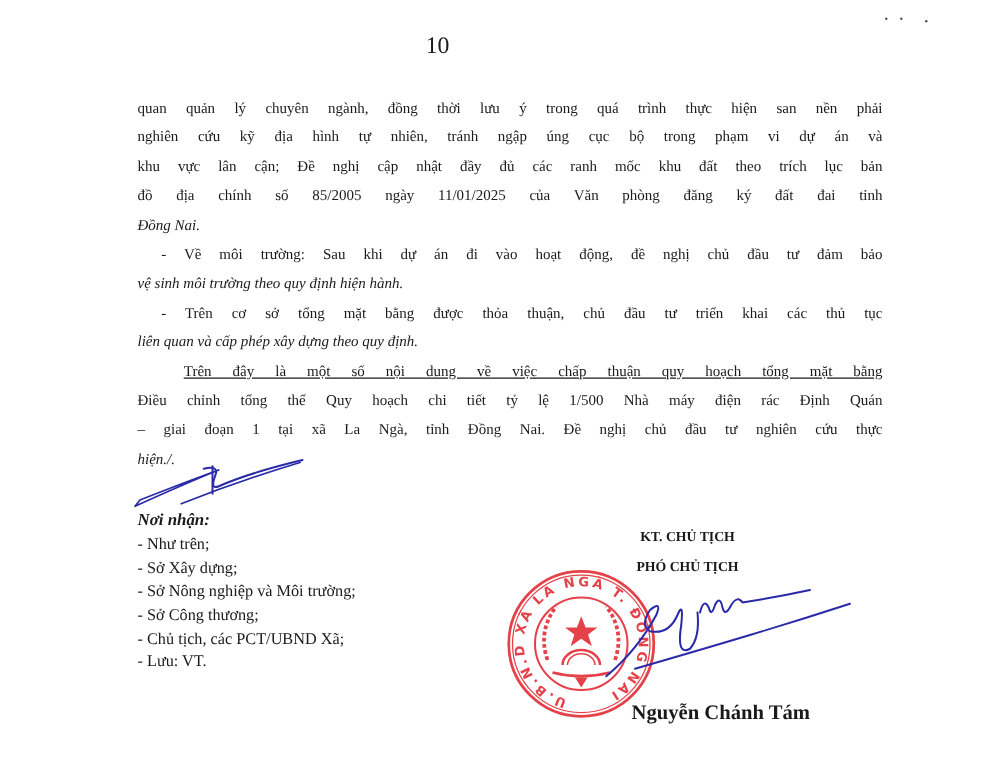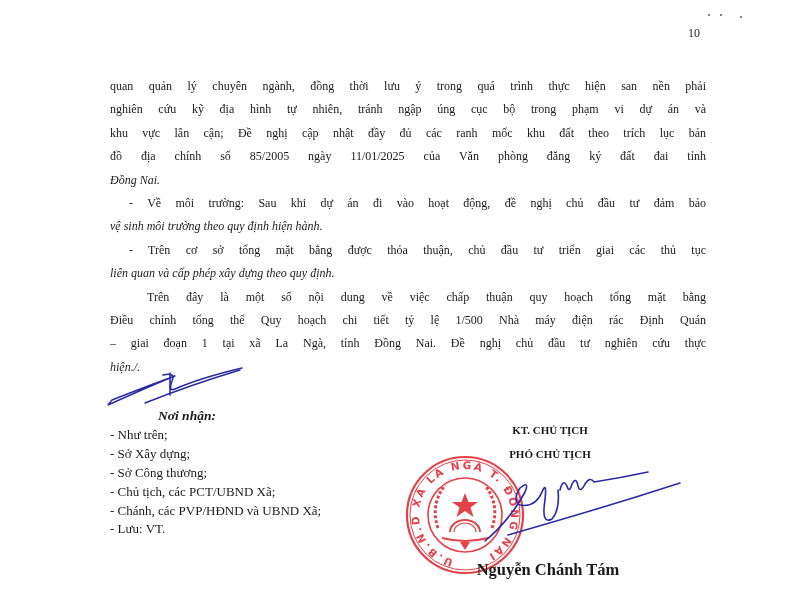--- a/index.html
+++ b/index.html
@@ -1,30 +1,30 @@
 <!DOCTYPE html>
 <html><head>
 <meta charset="utf-8">
 <style>
   html, body { margin:0; padding:0; background:#ffffff; }
   body { width:789px; height:613px; position:relative; overflow:hidden;
          font-family:"Liberation Serif", "DejaVu Serif", serif; color:#1a1a1a; }
-  .page-number { position:absolute; top:26px; left:0; width:700px; text-align:right; font-size:12px; }
+  .page-number { position:absolute; top:26px; left:0; width:700px; text-align:center; font-size:19px; }
   .specks { position:absolute; top:12px; left:708px; width:40px; height:6px; }
   .specks i { position:absolute; width:2px; height:2px; background:#555; border-radius:1px; }
   .body-text { position:absolute; left:110px; top:75px; width:596px; font-size:12px; line-height:23.4px; }
   .line { display:block; white-space:nowrap; text-align:justify; text-align-last:justify; }
   .line.left { text-align-last:left;font-style:italic; }
   .indent-dash { padding-left:19px; }
-  .indent-para { padding-left:37px; }
+  .indent-para { padding-left:37px;text-decoration:underline; }
   .recipients { position:absolute; left:110px; top:407px; font-size:13px; line-height:18.9px; }
-  .recipients .title { font-weight:bold; font-style:italic; font-size:13.5px;margin-left:48px; }
+  .recipients .title { font-weight:bold; font-style:italic; font-size:13.5px; }
   .sign-block { position:absolute; left:440px; top:418px; width:220px; text-align:center;
                 font-weight:bold; font-size:11px; line-height:24px; }
-  .signer { position:absolute; left:448px; top:560px; width:200px; text-align:center;
+  .signer { position:absolute; left:448px; top:560px; width:200px; text-align:right;
             font-weight:bold; font-size:16.5px; }
   svg.overlay { position:absolute; left:0; top:0; pointer-events:none; }
 </style>
 </head>
 <body>
 
 <div class="page-number">10</div>
 <div class="specks">
   <i style="left:0;top:2px"></i>
     <i style="left:12px;top:2px"></i>
@@ -37,38 +37,38 @@
     <span class="line">nghiên cứu kỹ địa hình tự nhiên, tránh ngập úng cục bộ trong phạm vi dự án và</span>
     <span class="line">khu vực lân cận; Đề nghị cập nhật đầy đủ các ranh mốc khu đất theo trích lục bản</span>
     <span class="line">đồ địa chính số 85/2005 ngày 11/01/2025 của Văn phòng đăng ký đất đai tỉnh</span>
     <span class="line left">Đồng Nai.</span>
   </div>
   <div>
     <span class="line indent-dash">-  Về môi trường: Sau khi dự án đi vào hoạt động, đề nghị chủ đầu tư đảm bảo</span>
     <span class="line left">vệ sinh môi trường theo quy định hiện hành.</span>
   </div>
   <div>
-    <span class="line indent-dash">-  Trên cơ sở tổng mặt bằng được thỏa thuận, chủ đầu tư triển giai các thủ tục</span>
+    <span class="line indent-dash">-  Trên cơ sở tổng mặt bằng được thỏa thuận, chủ đầu tư triển khai các thủ tục</span>
     <span class="line left">liên quan và cấp phép xây dựng theo quy định.</span>
   </div>
   <div>
     <span class="line indent-para">Trên đây là một số nội dung về việc chấp thuận quy hoạch tổng mặt bằng</span>
     <span class="line">Điều chỉnh tổng thể Quy hoạch chi tiết tỷ lệ 1/500 Nhà máy điện rác Định Quán</span>
     <span class="line">– giai đoạn 1 tại xã La Ngà, tỉnh Đồng Nai. Đề nghị chủ đầu tư nghiên cứu thực</span>
     <span class="line left">hiện./.</span>
   </div>
 </div>
 
 <div class="recipients">
   <div class="title">Nơi nhận:</div>
   <div>- Như trên;</div>
   <div>- Sở Xây dựng;</div>
+  <div>- Sở Nông nghiệp và Môi trường;</div>
   <div>- Sở Công thương;</div>
   <div>- Chủ tịch, các PCT/UBND Xã;</div>
-  <div>- Chánh, các PVP/HĐND và UBND Xã;</div>
   <div>- Lưu: VT.</div>
 </div>
 
 <div class="sign-block">
   <div>KT. CHỦ TỊCH</div>
   <div>PHÓ CHỦ TỊCH</div>
 </div>
 
 <svg class="overlay" width="789" height="613" style="opacity:0.85">
   <defs>

